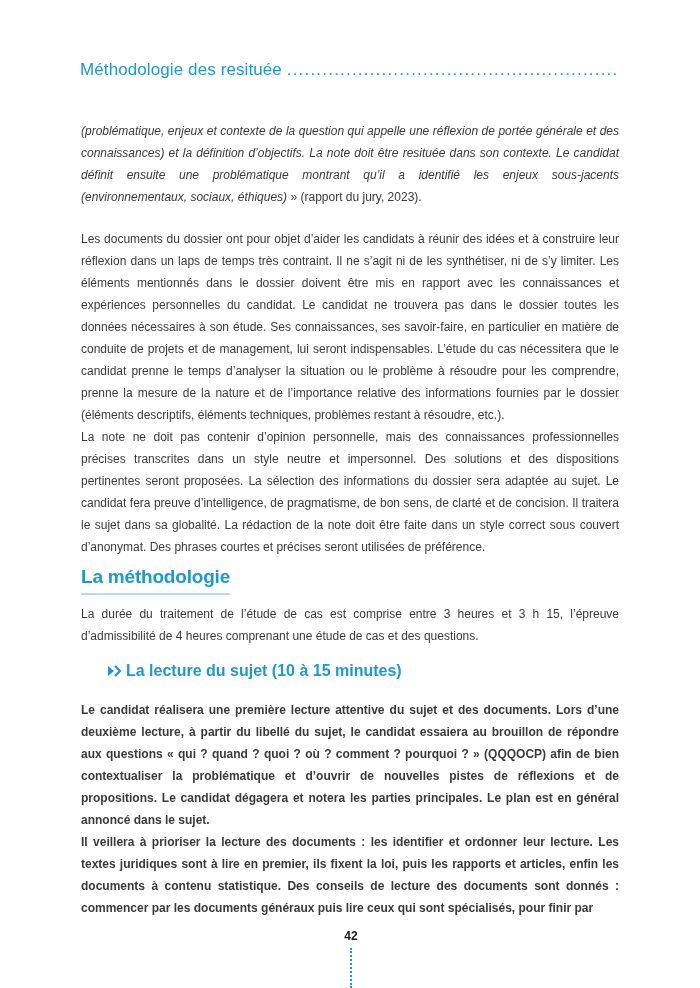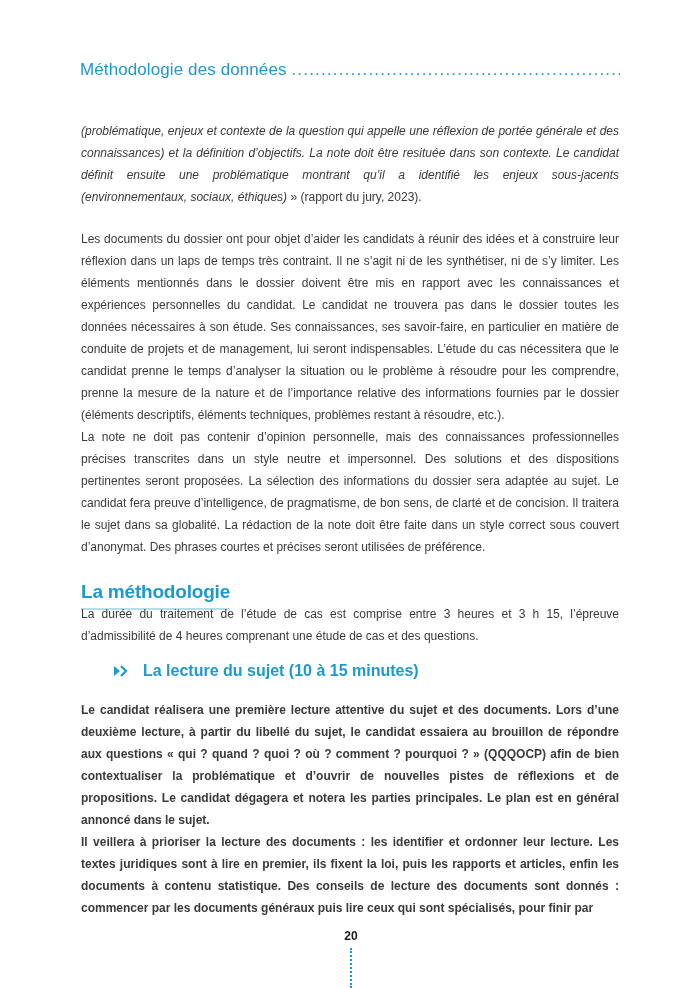--- a/index.html
+++ b/index.html
@@ -50,32 +50,31 @@
     .section-title {
       position: absolute;
       left: 81px;
       top: 566px;
       font-size: 19px;
       font-weight: bold;
       color: #1b9ad0;
       padding-bottom: 5px;
       border-bottom: 2px solid #b9dcea;
       letter-spacing: -0.2px;
-      margin-top: 15px;
     }
     .subsection-title {
       position: absolute;
-      left: 114px;
+      left: 108px;
       top: 662px;
       font-size: 16px;
       font-weight: bold;
       color: #1b9ad0;
       display: flex;
       align-items: center;
-      gap: 15px;
+      gap: 4px;
     }
     .subsection-title .chev {
       display: inline-block;
       width: 14px;
       height: 12px;
     }
     .page-number {
       position: absolute;
       left: 330px;
       width: 42px;
@@ -91,21 +90,21 @@
       top: 948px;
       height: 40px;
       width: 0;
       border-left: 2px dotted #1b9ad0;
     }
   </style>
 </head>
 <body>
 
 <div class="running-header">
-  <span>Méthodologie des données</span>
+  <span>Méthodologie des resituée</span>
   <span class="dots">............................................................................</span>
 </div>
 
 <div class="body-block" style="top:120px;">
   <p>
     <span class="italic">(problématique, enjeux et contexte de la question qui appelle une réflexion de portée générale et des connaissances) et la définition d’objectifs. La note doit être resituée dans son contexte. Le candidat définit ensuite une problématique montrant qu’il a identifié les enjeux sous-jacents (environnementaux, sociaux, éthiques)</span><span class="quote-end"> » (rapport du jury, 2023).</span>
   </p>
 </div>
 
 <div class="body-block" style="top:218px;margin-top:10px;">
@@ -125,14 +124,14 @@
     <polyline points="7,1 12,6 7,11" fill="none" stroke="#1b9ad0" stroke-width="2.2"></polyline>
   </svg>
   <span>La lecture du sujet (10 à 15 minutes)</span>
 </div>
 
 <div class="body-block" style="top:699px;font-weight:bold;">
   <p>Le candidat réalisera une première lecture attentive du sujet et des documents. Lors d’une deuxième lecture, à partir du libellé du sujet, le candidat essaiera au brouillon de répondre aux questions « qui ? quand ? quoi ? où ? comment ? pourquoi ? » (QQQOCP) afin de bien contextualiser la problématique et d’ouvrir de nouvelles pistes de réflexions et de propositions. Le candidat dégagera et notera les parties principales. Le plan est en général annoncé dans le sujet.</p>
   <p>Il veillera à prioriser la lecture des documents : les identifier et ordonner leur lecture. Les textes juridiques sont à lire en premier, ils fixent la loi, puis les rapports et articles, enfin les documents à contenu statistique. Des conseils de lecture des documents sont donnés : commencer par les documents généraux puis lire ceux qui sont spécialisés, pour finir par</p>
 </div>
 
-<div class="page-number">20</div>
+<div class="page-number">42</div>
 <div class="page-line"></div>
 
 </body></html>

